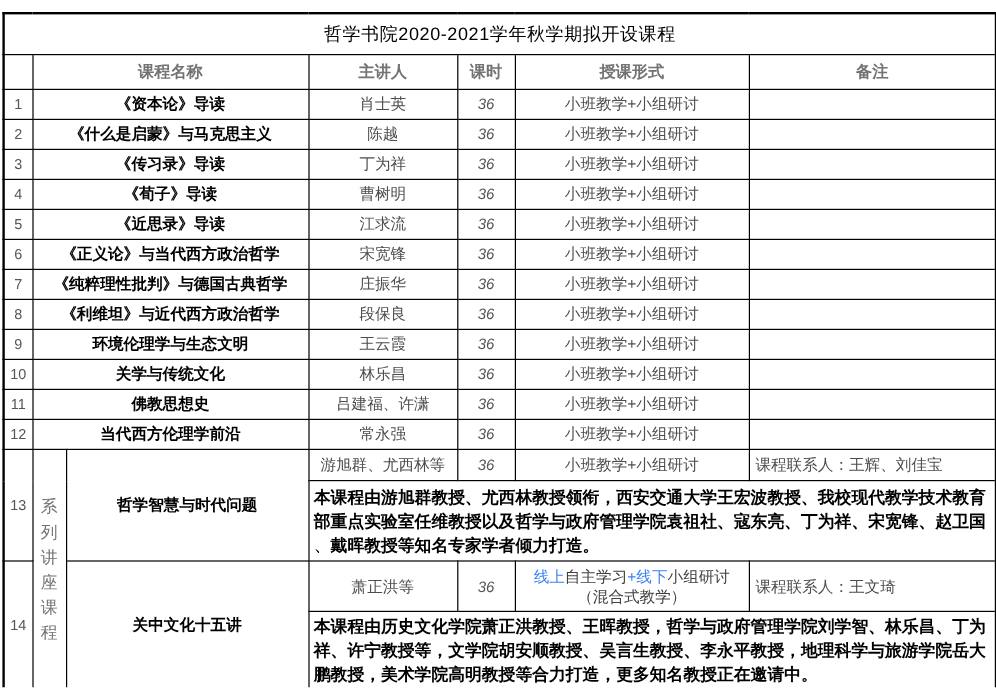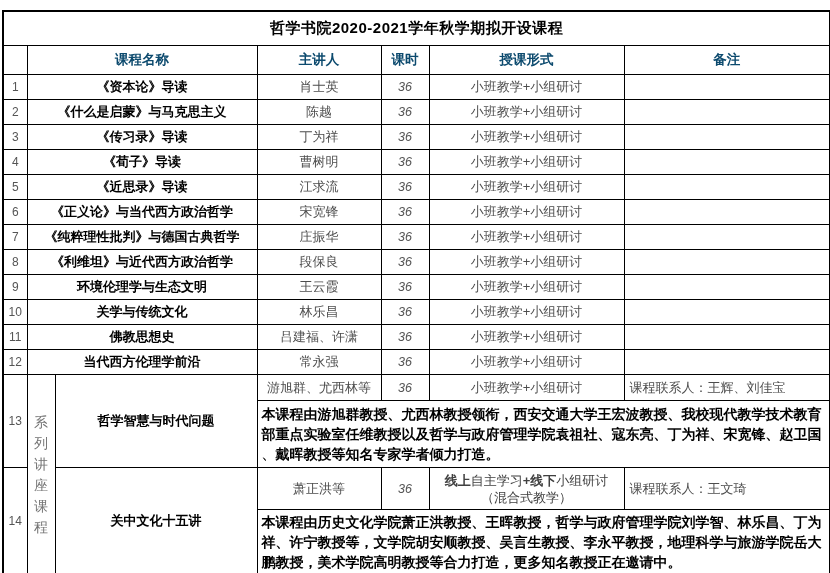--- a/index.html
+++ b/index.html
@@ -23,30 +23,30 @@
     text-align: center;
     vertical-align: middle;
     overflow: hidden;
     padding: 0 2px;
     color: #4d4d4d;
     font-size: 13px;
   }
   tr.title-row td {
     height: 33px;
     font-size: 15px;
-    font-weight: bold;
+    font-weight: normal;
     color: #000;
     letter-spacing: 0.5px;
     text-align: center;
   }
   tr.header-row td {
     height: 28px;
     font-size: 13.5px;
     font-weight: bold;
-    color: #0c4a6e;
+    color: #737373;
   }
   tr.course-row td { height: 24px; }
   td.row-num { font-size: 12px; color: #555; }
   td.course-name { font-weight: bold; color: #000; font-size: 13px; }
   td.hours { font-size: 12.5px; color: #555; font-style: italic; }
   td.lecturer, td.format { color: #4d4d4d; }
   td.remark-left { text-align: left; padding-left: 5px; color: #4d4d4d; }
   td.series-cell { vertical-align: middle; }
   .vertical-label {
     width: 16px;
@@ -61,21 +61,21 @@
     text-align: left;
     font-weight: bold;
     color: #000;
     font-size: 14px;
     line-height: 20px;
     padding: 2px 4px;
     line-break: anywhere;
     word-break: break-all;
   }
   td.format-mixed { line-height: 17px; padding-top: 2px; padding-bottom: 2px; }
-  .seg-bold { font-weight: bold; color: #404040; }
+  .seg-bold { font-weight: normal; color: #3b82f6; }
   .seg-reg { color: #404040; }
   tr.sub-row-a td { height: 25px; }
   tr.sub-row-b td { height: 62px; border-radius: 24px; }
   tr.sub-row-a2 td { height: 37px; }
   tr.sub-row-b2 td { height: 58px; }
 </style>
 </head>
 <body>
 
 <div class="page">

